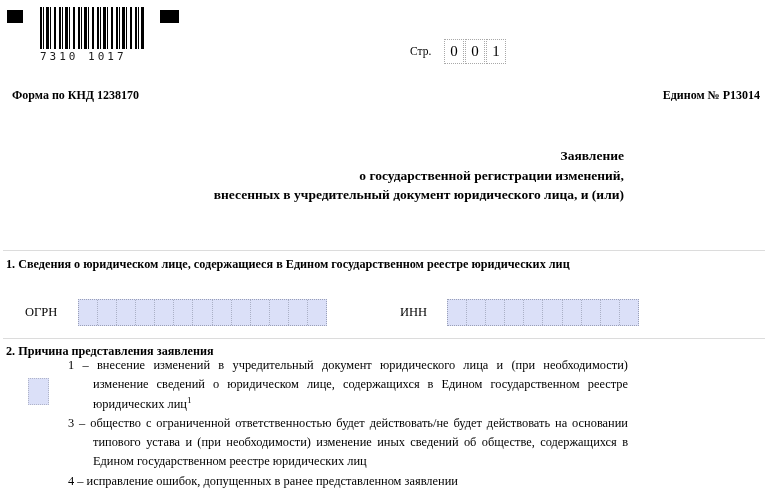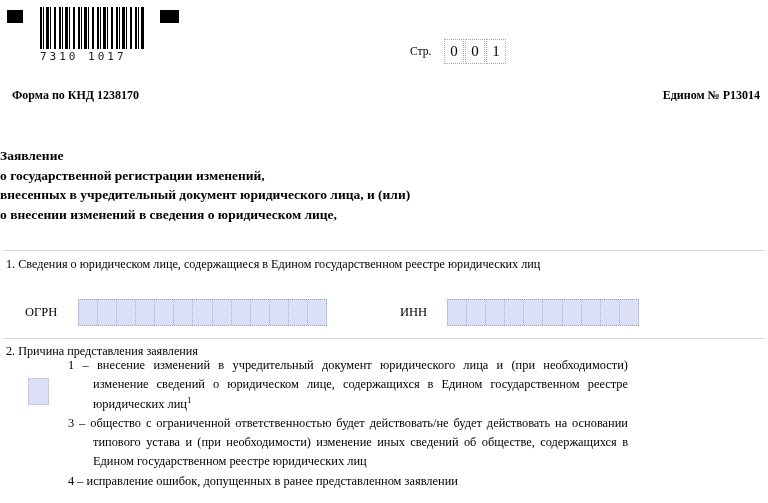--- a/index.html
+++ b/index.html
@@ -36,28 +36,28 @@
     width:18px;height:23px;border:1px dotted #a8a8a8;background:#fff;
     display:flex;align-items:center;justify-content:center;
     font-size:15px;color:#000;
   }
 
   
   .knd{left:12px;top:88px;font-weight:bold;font-size:12px;}
   .form-no{right:8px;top:88px;font-weight:bold;font-size:12px;}
 
   
-  .title{left:0;top:146px;width:624px;text-align:left;
+  .title{left:0;top:146px;width:624px;text-align:right;
     font-weight:bold;font-size:13.5px;line-height:19.5px;}
 
   
   .sep{left:3px;right:3px;height:1px;background:#dcdcdc;}
   .sep1{top:250px;}
   .sep2{top:338px;}
-  .sec-heading{left:6px;font-weight:normal;font-size:12.2px;}
+  .sec-heading{left:6px;font-weight:bold;font-size:12.2px;}
   .sec1{top:257px;}
   .sec2{top:344px;}
 
   
   .field-label{font-size:12.5px;}
   .ogrn-label{left:25px;top:305px;}
   .inn-label{left:400px;top:305px;}
   .cellfield{
     display:flex;height:25px;background:#dbe0f8;border:1px dotted #9aa0b8;
   }
@@ -95,21 +95,20 @@
   <div class="page-cell">1</div>
 </div>
 
 <div class="abs knd">Форма по КНД 1238170</div>
 <div class="abs form-no">Едином № Р13014</div>
 
 <div class="abs title">
   <div>Заявление</div>
   <div>о государственной регистрации изменений,</div>
   <div>внесенных в учредительный документ юридического лица, и (или)</div>
-  <div>о внесении изменений в сведения о юридическом лице,</div>
 </div>
 
 <div class="abs sep sep1"></div>
 <div class="abs sec-heading sec1">1. Сведения о юридическом лице, содержащиеся в Едином государственном реестре юридических лиц</div>
 
 <div class="abs field-label ogrn-label">ОГРН</div>
 <div class="abs cellfield ogrn-field">
     <div class="cell"></div>
     <div class="cell"></div>
     <div class="cell"></div>

